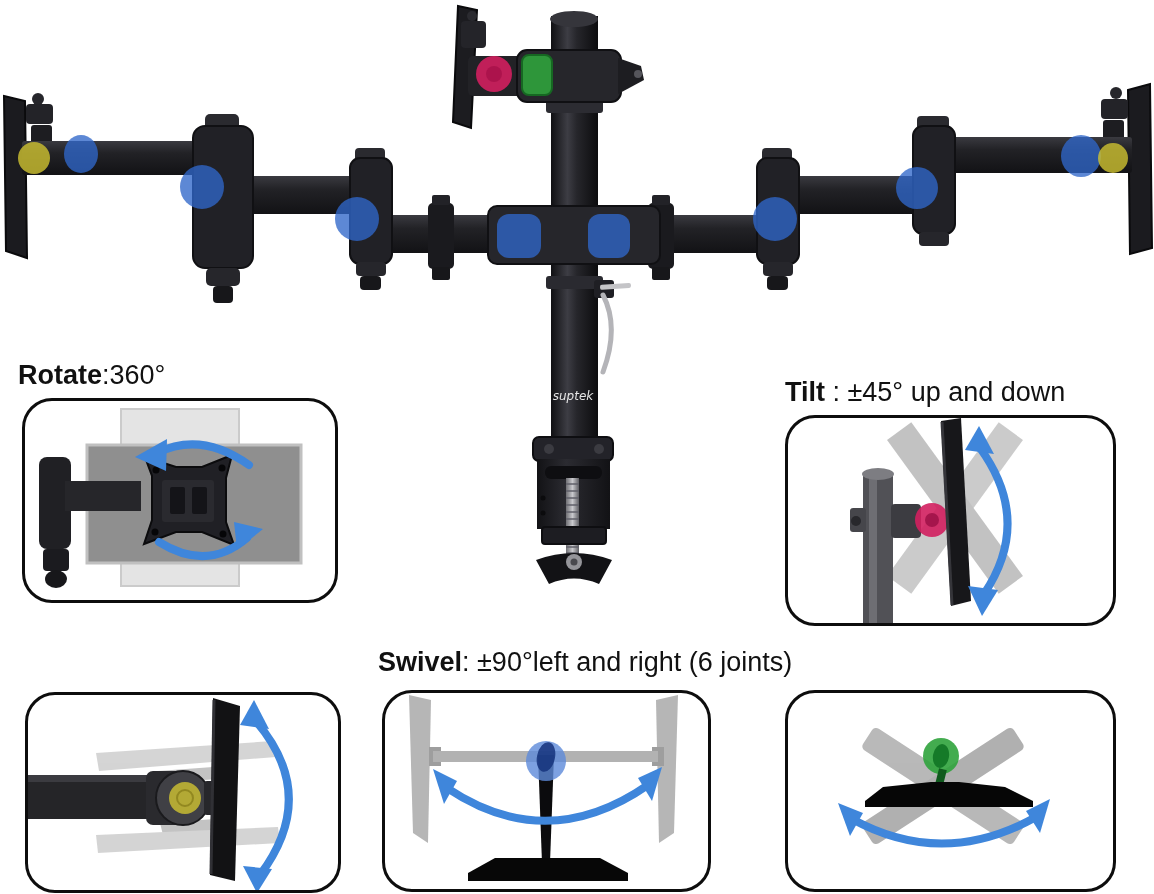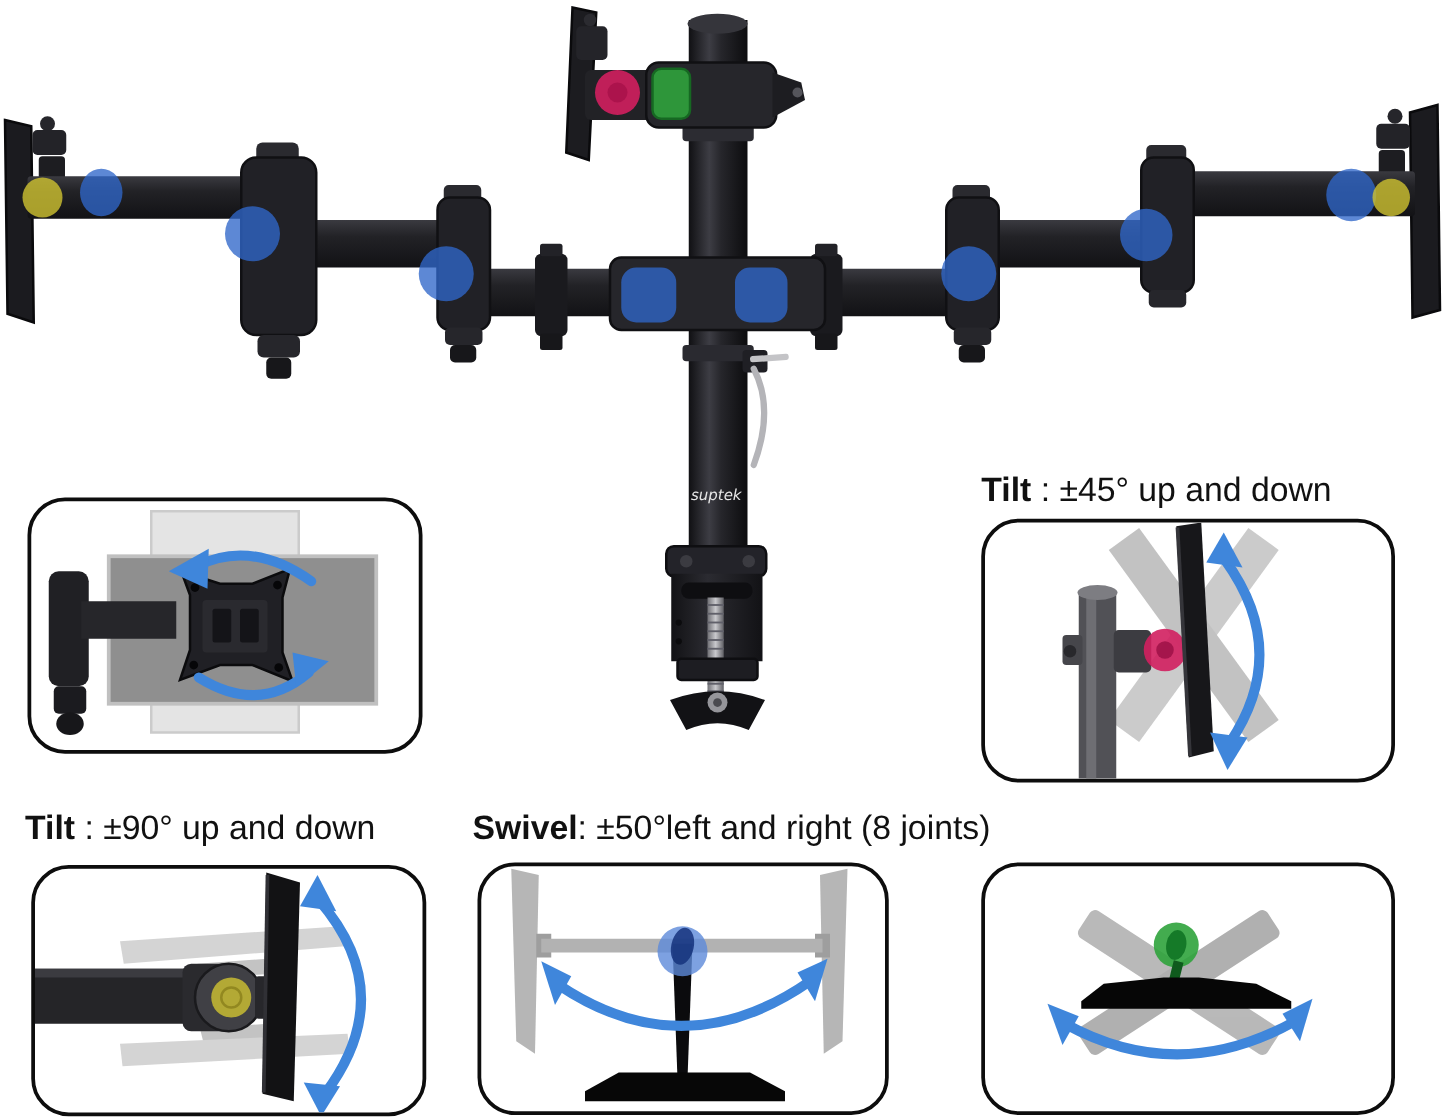--- a/index.html
+++ b/index.html
@@ -170,23 +170,23 @@
         <line x1="566" y1="547" x2="579" y2="547"></line>
           <line x1="566" y1="553" x2="579" y2="553"></line>
       </g>
       <rect x="542" y="527" width="64" height="17" rx="3" fill="#1d1d22" stroke="#0e0e11" stroke-width="2"></rect>
       <path d="M536,560 Q574,546 612,560 L599,584 Q574,573 549,584 Z" fill="#121215"></path>
       <circle cx="574" cy="562" r="8" fill="#95959a"></circle>
       <circle cx="574" cy="562" r="3.5" fill="#4a4a4f"></circle>
     </g>
   </svg>
 
+  <div class="flabel" style="left:18px;top:360px"><span class="b">Rotate</span><span>:360°</span></div>
   <div class="flabel" style="left:785px;top:377px"><span class="b">Tilt</span><span> : ±45° up and down</span></div>
-  <div class="flabel" style="left:20px;top:647px"><span class="b">Tilt</span><span> : ±90° up and down</span></div>
-  <div class="flabel" style="left:378px;top:647px"><span class="b">Swivel</span><span>: ±50°left and right (8 joints)</span></div>
+  <div class="flabel" style="left:378px;top:647px"><span class="b">Swivel</span><span>: ±90°left and right (6 joints)</span></div>
 
   <div class="fbox" style="left:22px;top:398px;width:310px;height:199px">
     <svg width="310" height="199" viewBox="0 0 310 199">
       <rect x="96" y="8" width="118" height="177" fill="#e4e4e4" stroke="#cbcbcb" stroke-width="2"></rect>
       <rect x="62" y="44" width="214" height="118" fill="#8f8f8f" stroke="#c0c0c0" stroke-width="3"></rect>
       <g>
         <rect x="14" y="56" width="32" height="92" rx="8" fill="#202024"></rect>
         <rect x="40" y="80" width="76" height="30" fill="#26262a"></rect>
         <rect x="18" y="148" width="26" height="22" rx="4" fill="#1b1b1f"></rect>
         <ellipse cx="31" cy="178" rx="11" ry="9" fill="#17171a"></ellipse>

